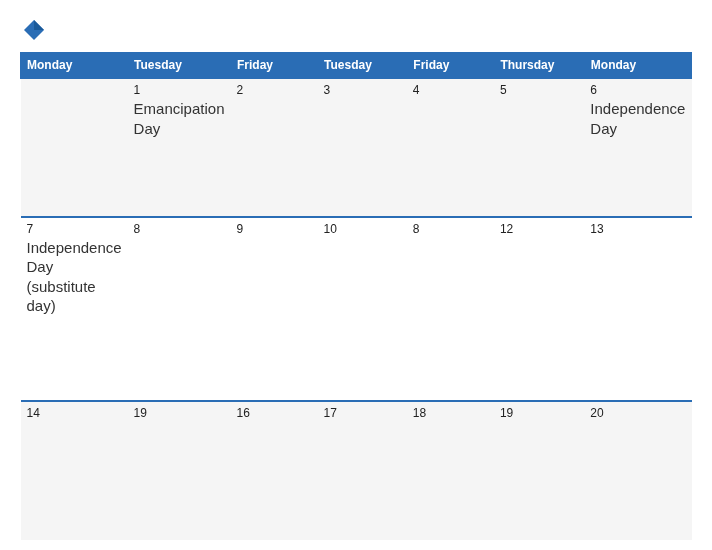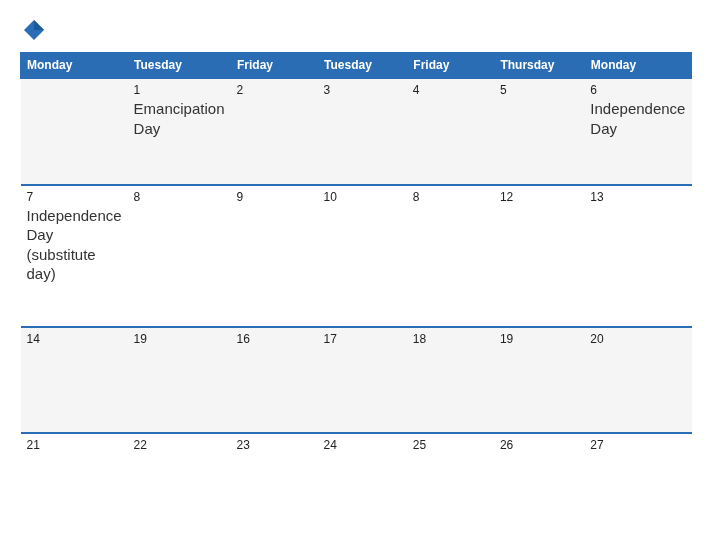--- a/index.html
+++ b/index.html
@@ -185,38 +185,15 @@
           <td>
             <span class="day-num">18</span>
           </td>
           <td>
             <span class="day-num">19</span>
           </td>
           <td>
             <span class="day-num">20</span>
           </td>
         </tr>
-        <tr>
-          <td>
-            <span class="day-num">21</span>
-          </td>
-          <td>
-            <span class="day-num">22</span>
-          </td>
-          <td>
-            <span class="day-num">23</span>
-          </td>
-          <td>
-            <span class="day-num">24</span>
-          </td>
-          <td>
-            <span class="day-num">25</span>
-          </td>
-          <td>
-            <span class="day-num">26</span>
-          </td>
-          <td>
-            <span class="day-num">27</span>
-          </td>
-        </tr>
       </tbody>
   </table>
 </div>
 
 </body></html>

